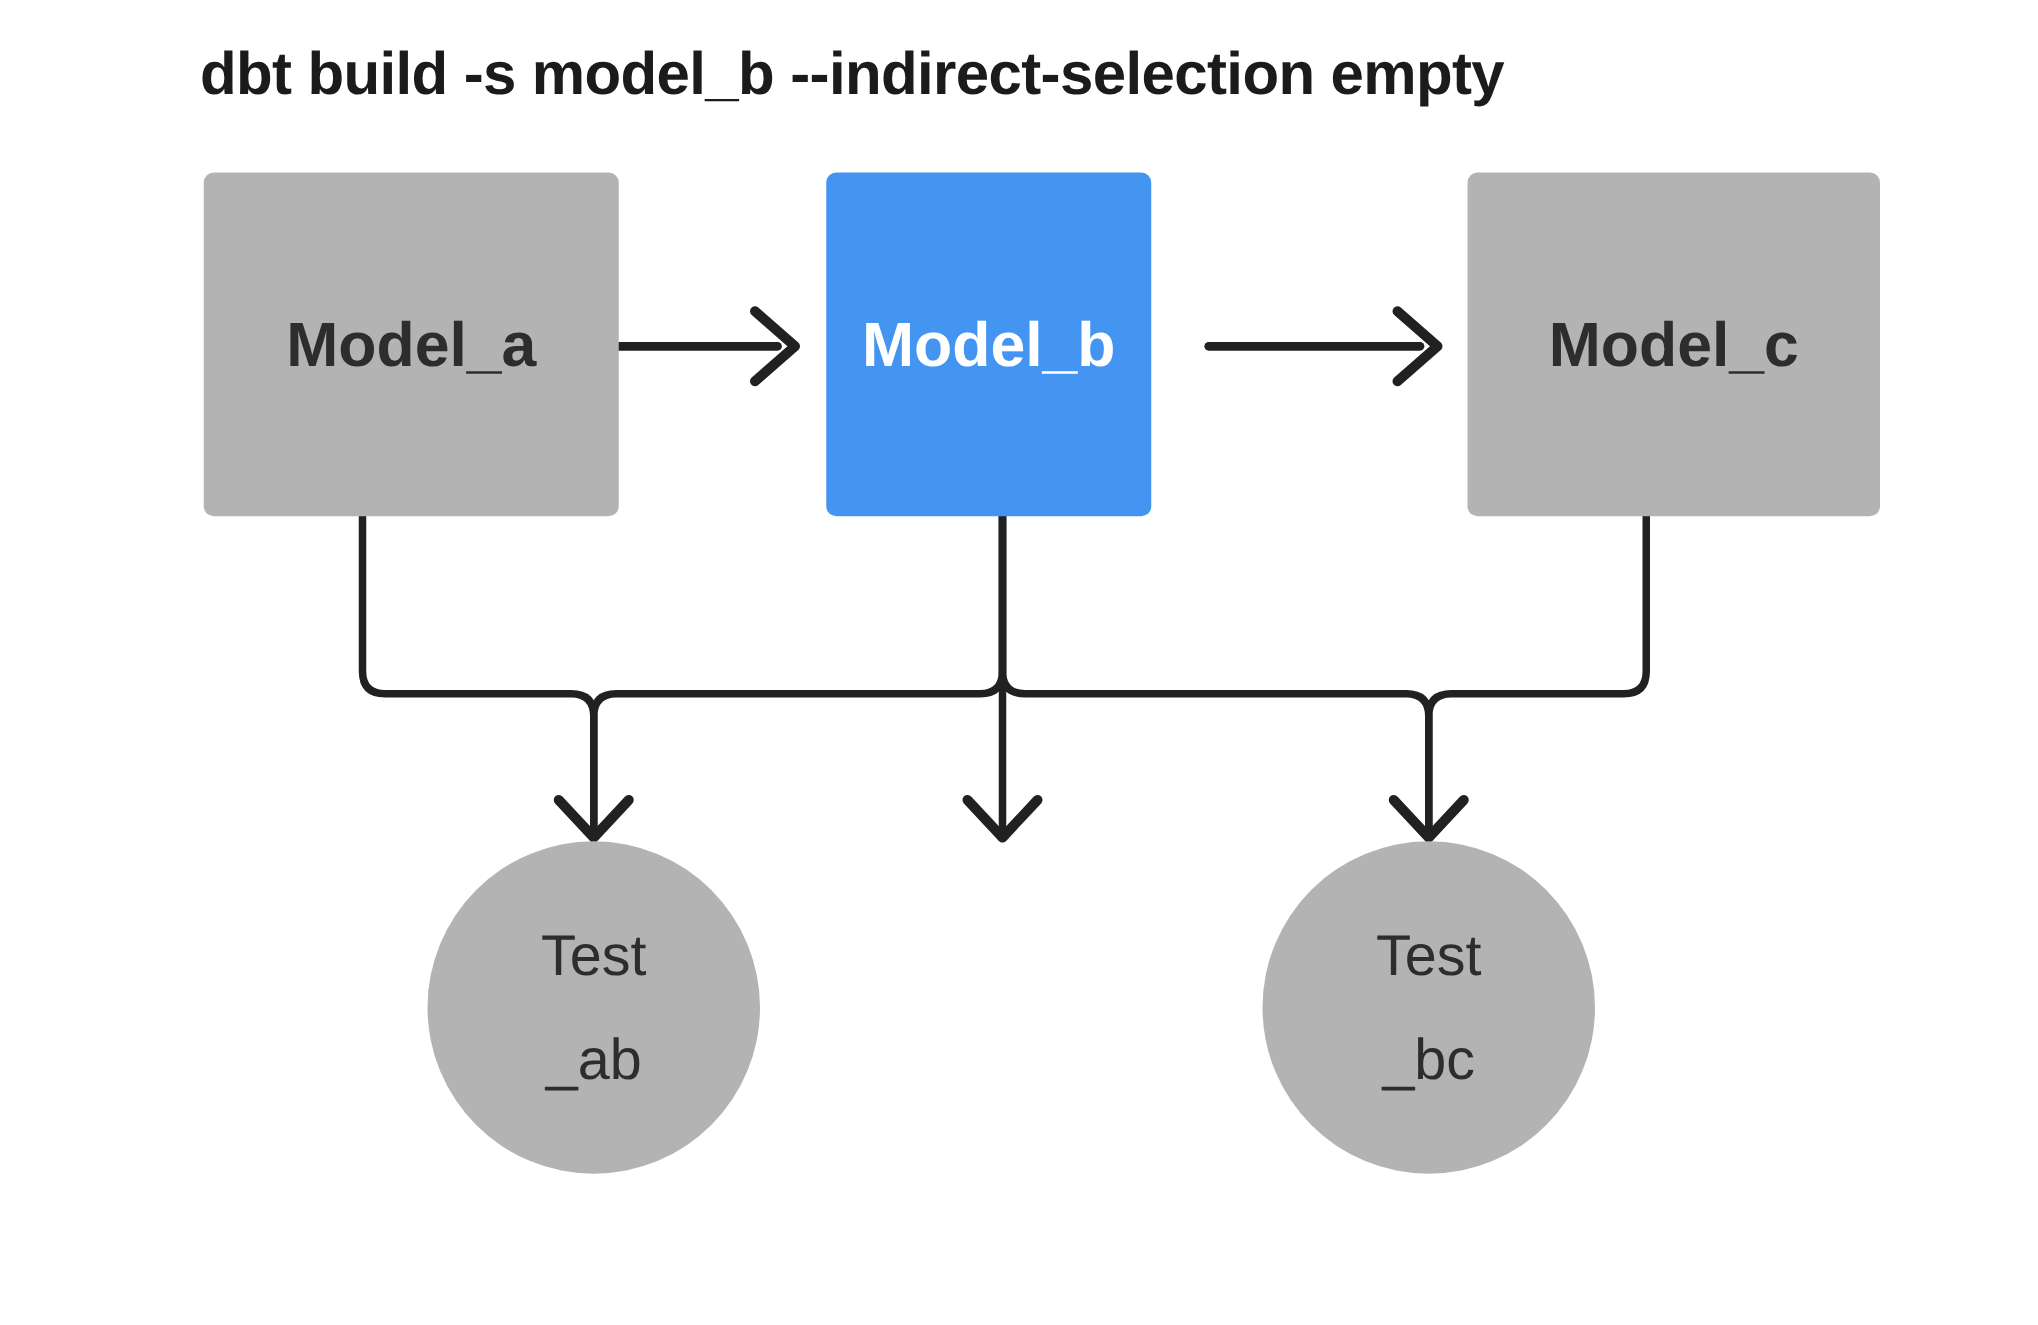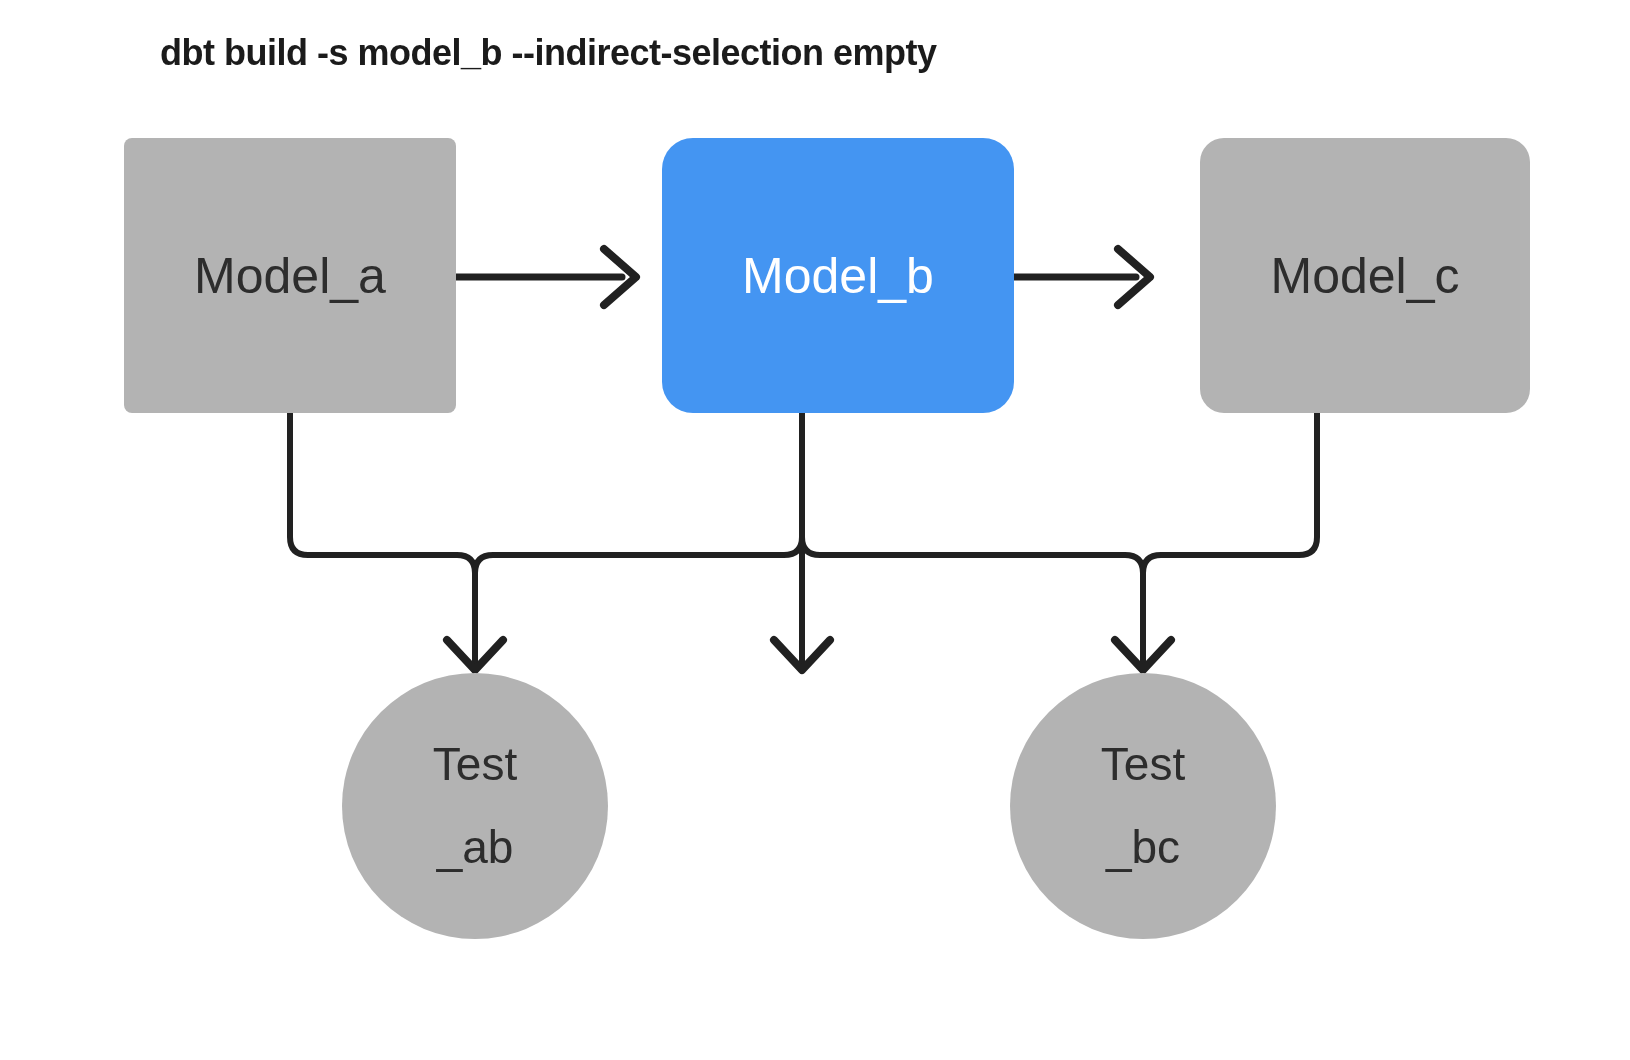--- a/index.html
+++ b/index.html
@@ -19,21 +19,21 @@
     width: 1630px;
     height: 1060px;
     background: var(--bg);
     overflow: hidden;
   }
 
   .diagram-title {
     position: absolute;
     left: 160px;
     top: 32px;
-    font-size: 36px;
+    font-size: 48px;
     font-weight: 600;
     letter-spacing: -0.5px;
     color: var(--title-color);
     white-space: nowrap;
   }
 
   svg.connectors {
     position: absolute;
     inset: 0;
     width: 1630px;
@@ -53,29 +53,30 @@
     position: absolute;
     top: 138px;
     height: 275px;
     border-radius: 8px;
     background: var(--node-gray);
     color: var(--text-dark);
     display: flex;
     align-items: center;
     justify-content: center;
     font-size: 50px;
-    font-weight: 400;
+    font-weight: 700;
+    margin-left: 39px;
   }
   .node-box.selected {
     background: var(--node-blue);
     color: #ffffff;
   }
   #box-model-a { left: 124px;  width: 332px; }
-  #box-model-b { left: 662px;  width: 352px; border-radius: 31px; }
-  #box-model-c { left: 1200px; width: 330px; border-radius: 24px; }
+  #box-model-b { left: 622px;  width: 260px; }
+  #box-model-c { left: 1135px; width: 330px; }
 
   .node-circle {
     position: absolute;
     top: 673px;
     width: 266px;
     height: 266px;
     border-radius: 50%;
     background: var(--node-gray);
     color: var(--text-dark);
     display: flex;

